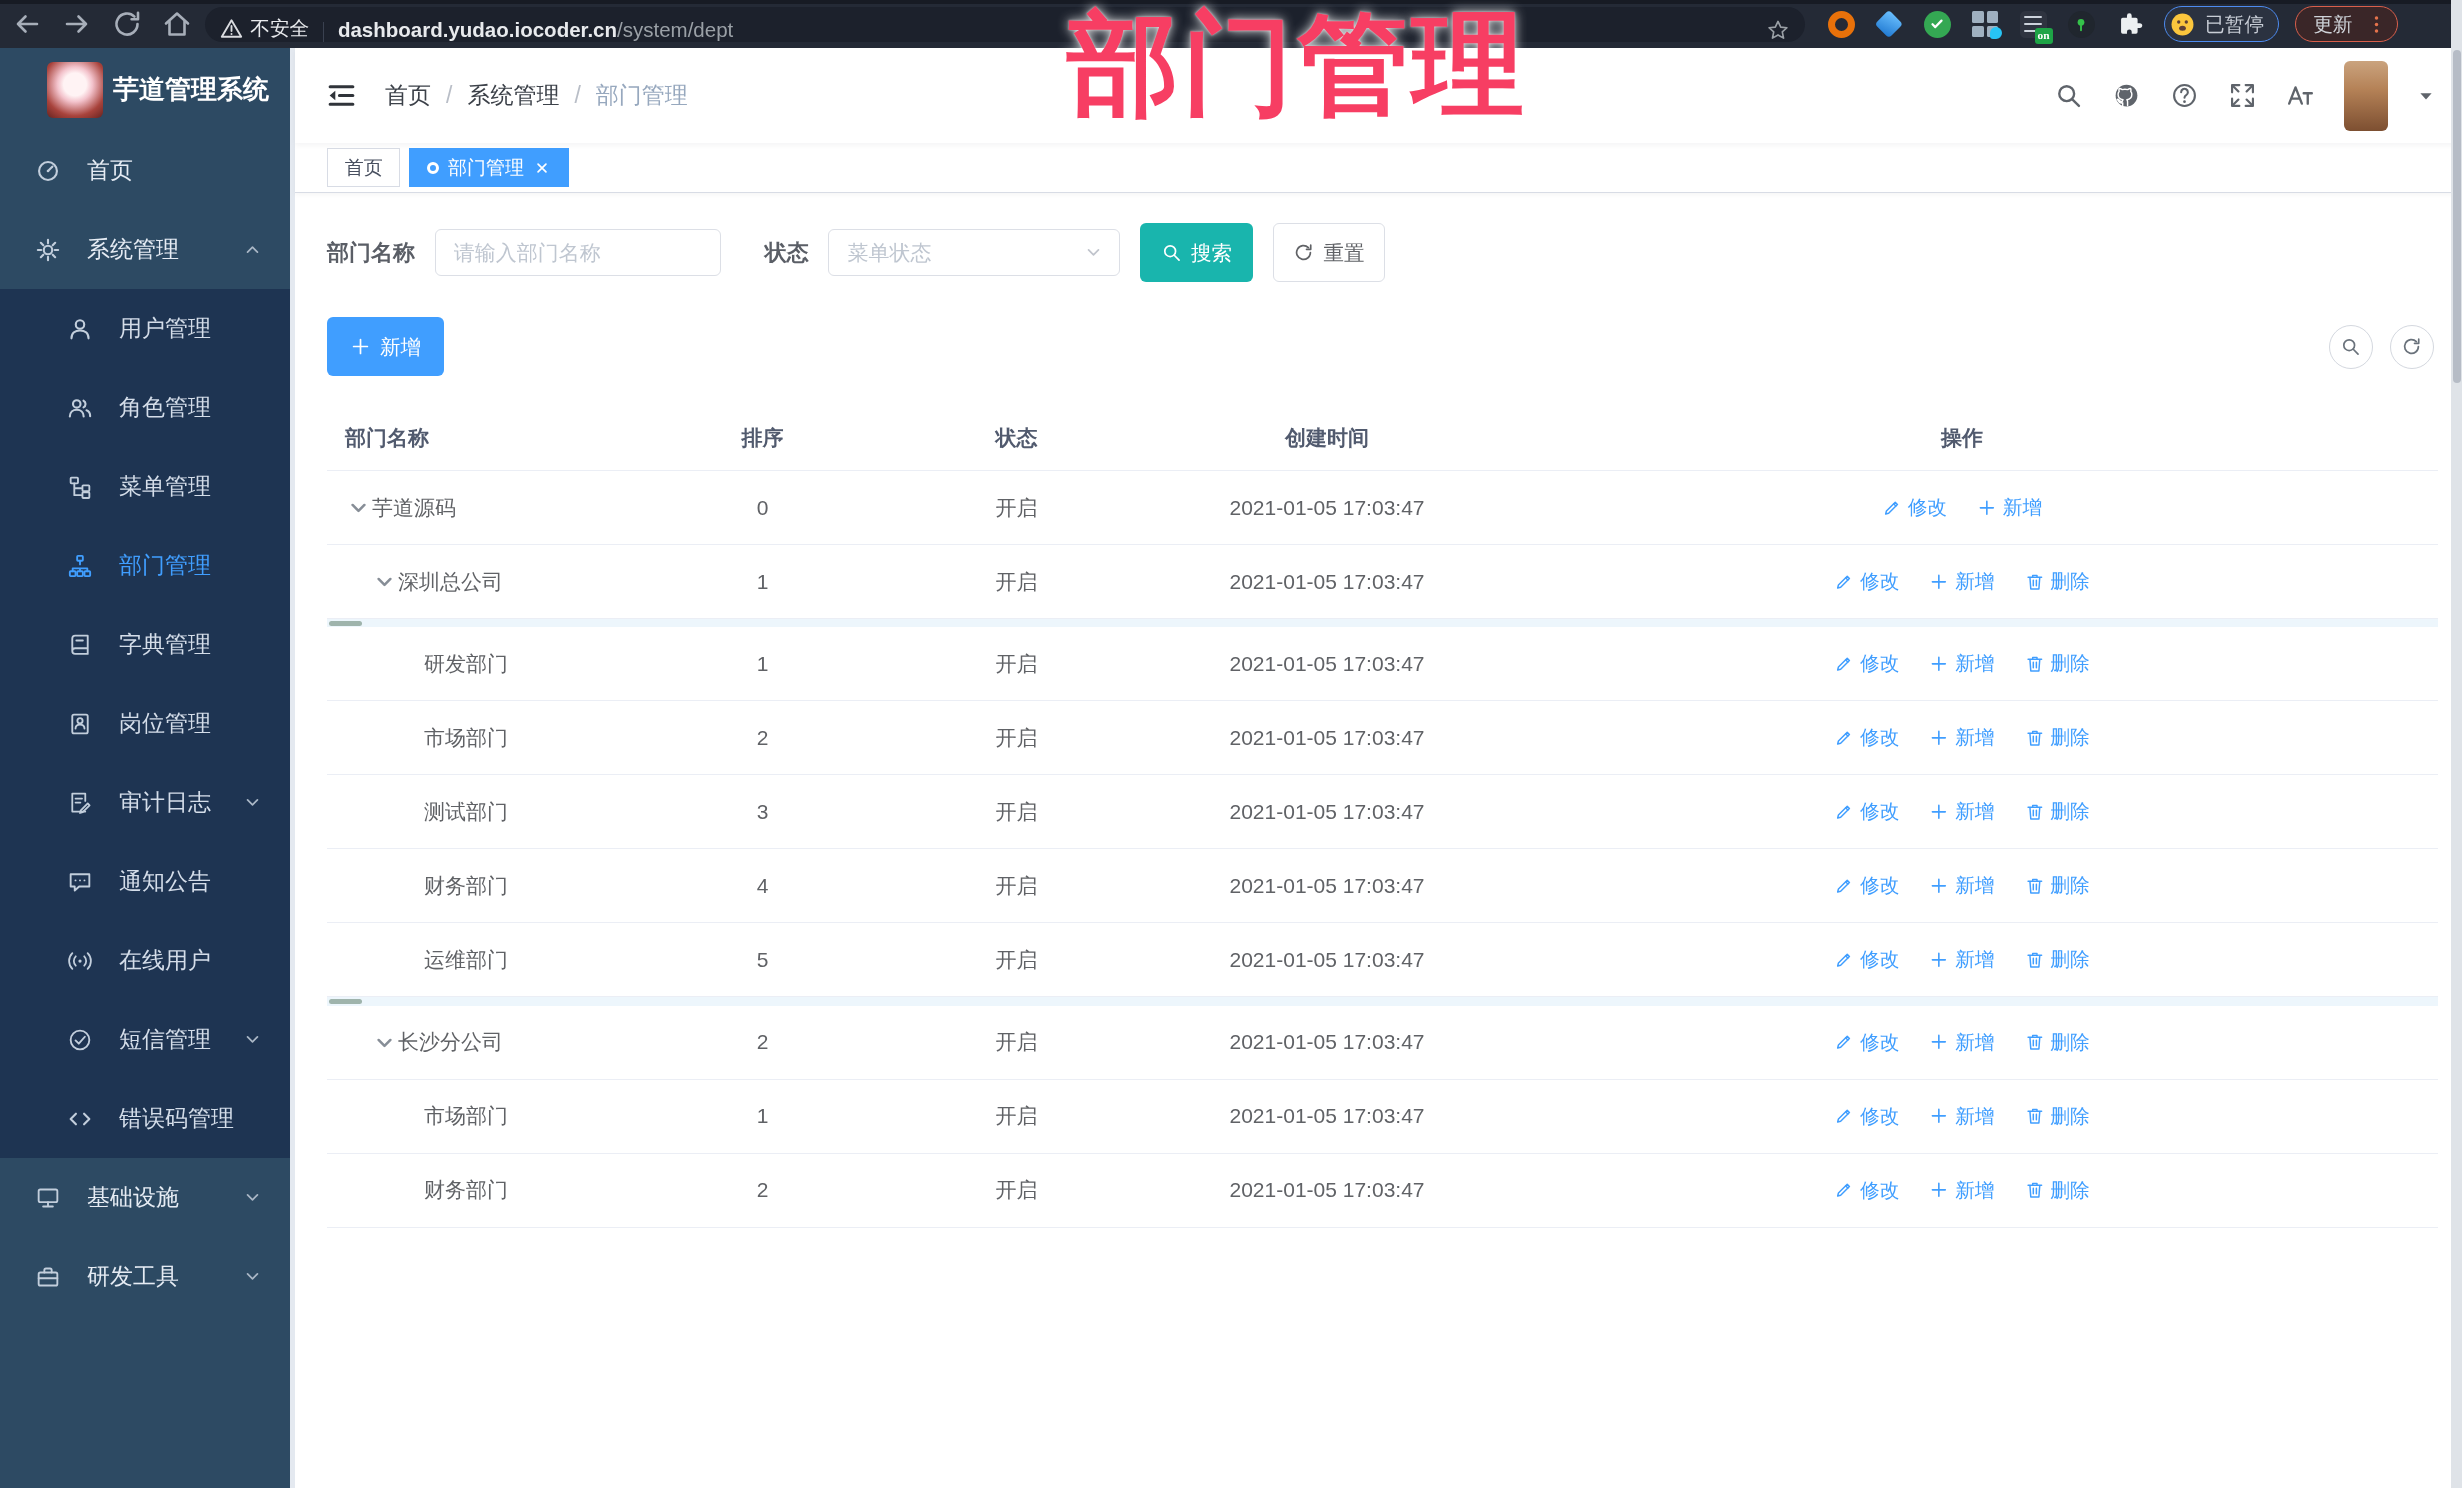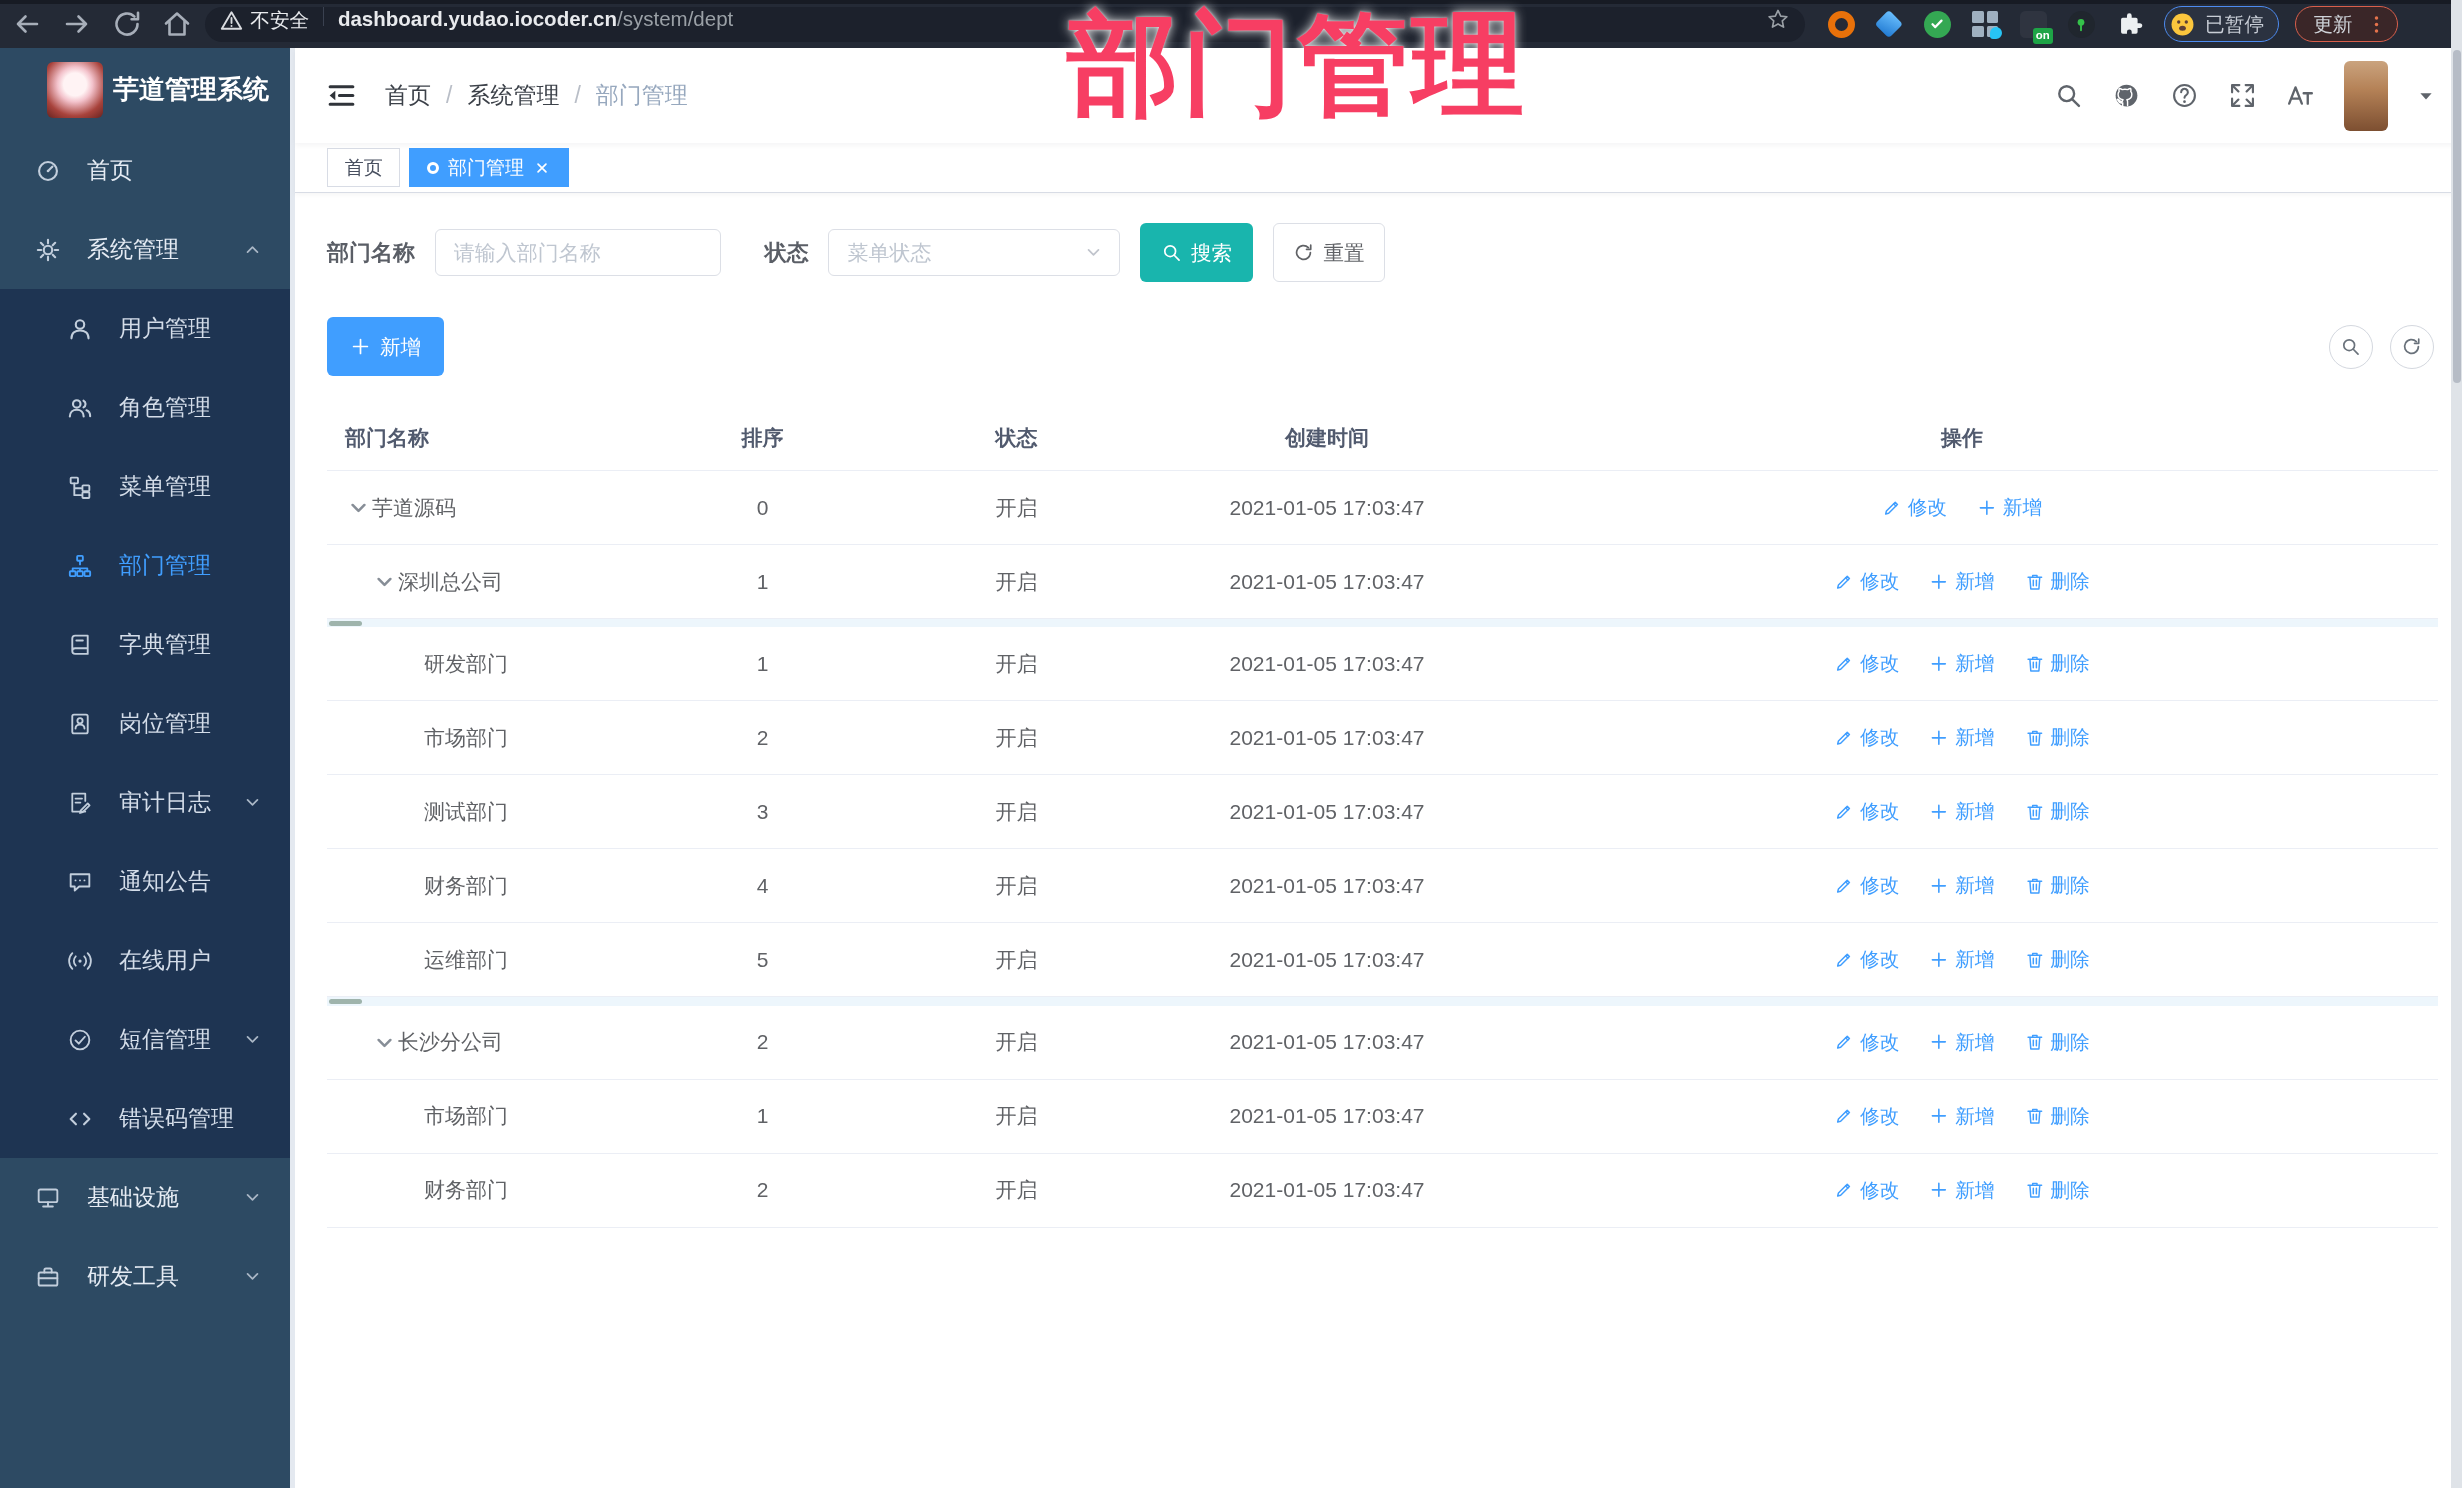--- a/index.html
+++ b/index.html
@@ -7,36 +7,36 @@
   body{font-family:"Liberation Sans","DejaVu Sans",sans-serif;}
   .screen{position:relative;width:2462px;height:1488px;background:#fff;overflow:hidden;}
   .icn{display:inline-flex;align-items:center;justify-content:center;flex:none;}
   .icn svg{width:100%;height:100%;display:block;}
 
   
   .chrome{position:relative;height:48px;background:#242a36;display:flex;align-items:center;padding:0 10.6px;z-index:5;}
   .chrome::before{content:"";position:absolute;top:0;left:0;right:0;height:3.8px;background:#171b24;}
   .nav-group{display:flex;align-items:center;gap:18px;}
   .nav-btn{width:32px;height:32px;color:#a7aeb9;}
-  .omnibox{width:1600px;height:35px;margin-left:12px;background:#1c212c;border-radius:17.4px;display:flex;align-items:flex-start;padding:0 15px;}
+  .omnibox{width:1600px;height:35px;margin-left:12px;background:#1c212c;border-radius:17.4px;display:flex;align-items:flex-end;padding:0 15px;}
   .sec-chip{display:flex;align-items:center;gap:7.6px;color:#e8eaed;font-size:19.7px;}
   .omni-div{width:1.5px;height:19.7px;background:#3a4150;margin:0 13.6px;}
   .omni-url{font-size:20.5px;white-space:nowrap;}
   .omni-host{color:#e8eaed;font-weight:700;}
   .omni-path{color:#9aa0a6;}
   .omni-spacer{flex:1;}
   .ext-group{display:flex;align-items:center;gap:21px;margin-left:23px;}
   .ext{width:27px;height:27px;position:relative;flex:none;}
   .ext-donut{border:7.6px solid #e8710a;border-radius:50%;}
   .ext-gem{background:linear-gradient(160deg,#6cc1ff,#1f78d1);width:19.7px;height:19.7px;margin:3.8px;transform:rotate(45deg);border-radius:3.8px;}
   .ext-check{background:#34a853;border-radius:50%;color:#fff;padding:4.5px;}
   .ext-grid{display:grid;grid-template-columns:11.4px 11.4px;grid-template-rows:11.4px 11.4px;gap:3px;padding:0.8px;}
   .ext-grid i{background:#9fb0c0;border-radius:1.5px;}
   .ext-grid .drop{position:absolute;right:-3px;bottom:-1.5px;width:12px;height:12px;border-radius:50% 50% 50% 3px;background:#27c4f5;}
-  .ext-on{background:#2f3440;border-radius:5.3px;padding:5.3px 4.5px;display:flex;flex-direction:row;justify-content:space-between;}
+  .ext-on{background:#2f3440;border-radius:5.3px;padding:5.3px 4.5px;display:flex;flex-direction:column;justify-content:space-between;font-family:Liberation Serif, serif;}
   .ext-on i{height:2.3px;background:#cdd3dc;border-radius:1.5px;}
   .on-badge{position:absolute;right:-6px;bottom:-6px;background:#1ea446;color:#fff;font-size:11.4px;font-weight:700;padding:0.8px 3px;border-radius:3px;line-height:1.2;}
   .ext-sprout{background:#20262e;border-radius:50%;color:#35c24a;padding:4.5px;}
   .ext-puzzle{color:#eceff1;}
   .profile-chip{height:36px;margin-left:21px;border:1.9px solid #4d8bf0;background:#2b3240;border-radius:18px;display:flex;align-items:center;gap:9px;padding:0 13.6px 0 4.5px;flex:none;}
   .profile-face{width:27px;height:27px;}
   .profile-label{color:#c8cdd6;font-size:19.7px;white-space:nowrap;}
   .update-pill{height:36px;margin-left:16.7px;border:1.9px solid #d95f4b;background:#3a2628;border-radius:18px;display:flex;align-items:center;gap:12px;padding:0 9px 0 16.7px;flex:none;}
   .update-label{color:#ced2d8;font-size:19.7px;white-space:nowrap;}
   .kebab{width:23px;height:23px;color:#e5734c;}

